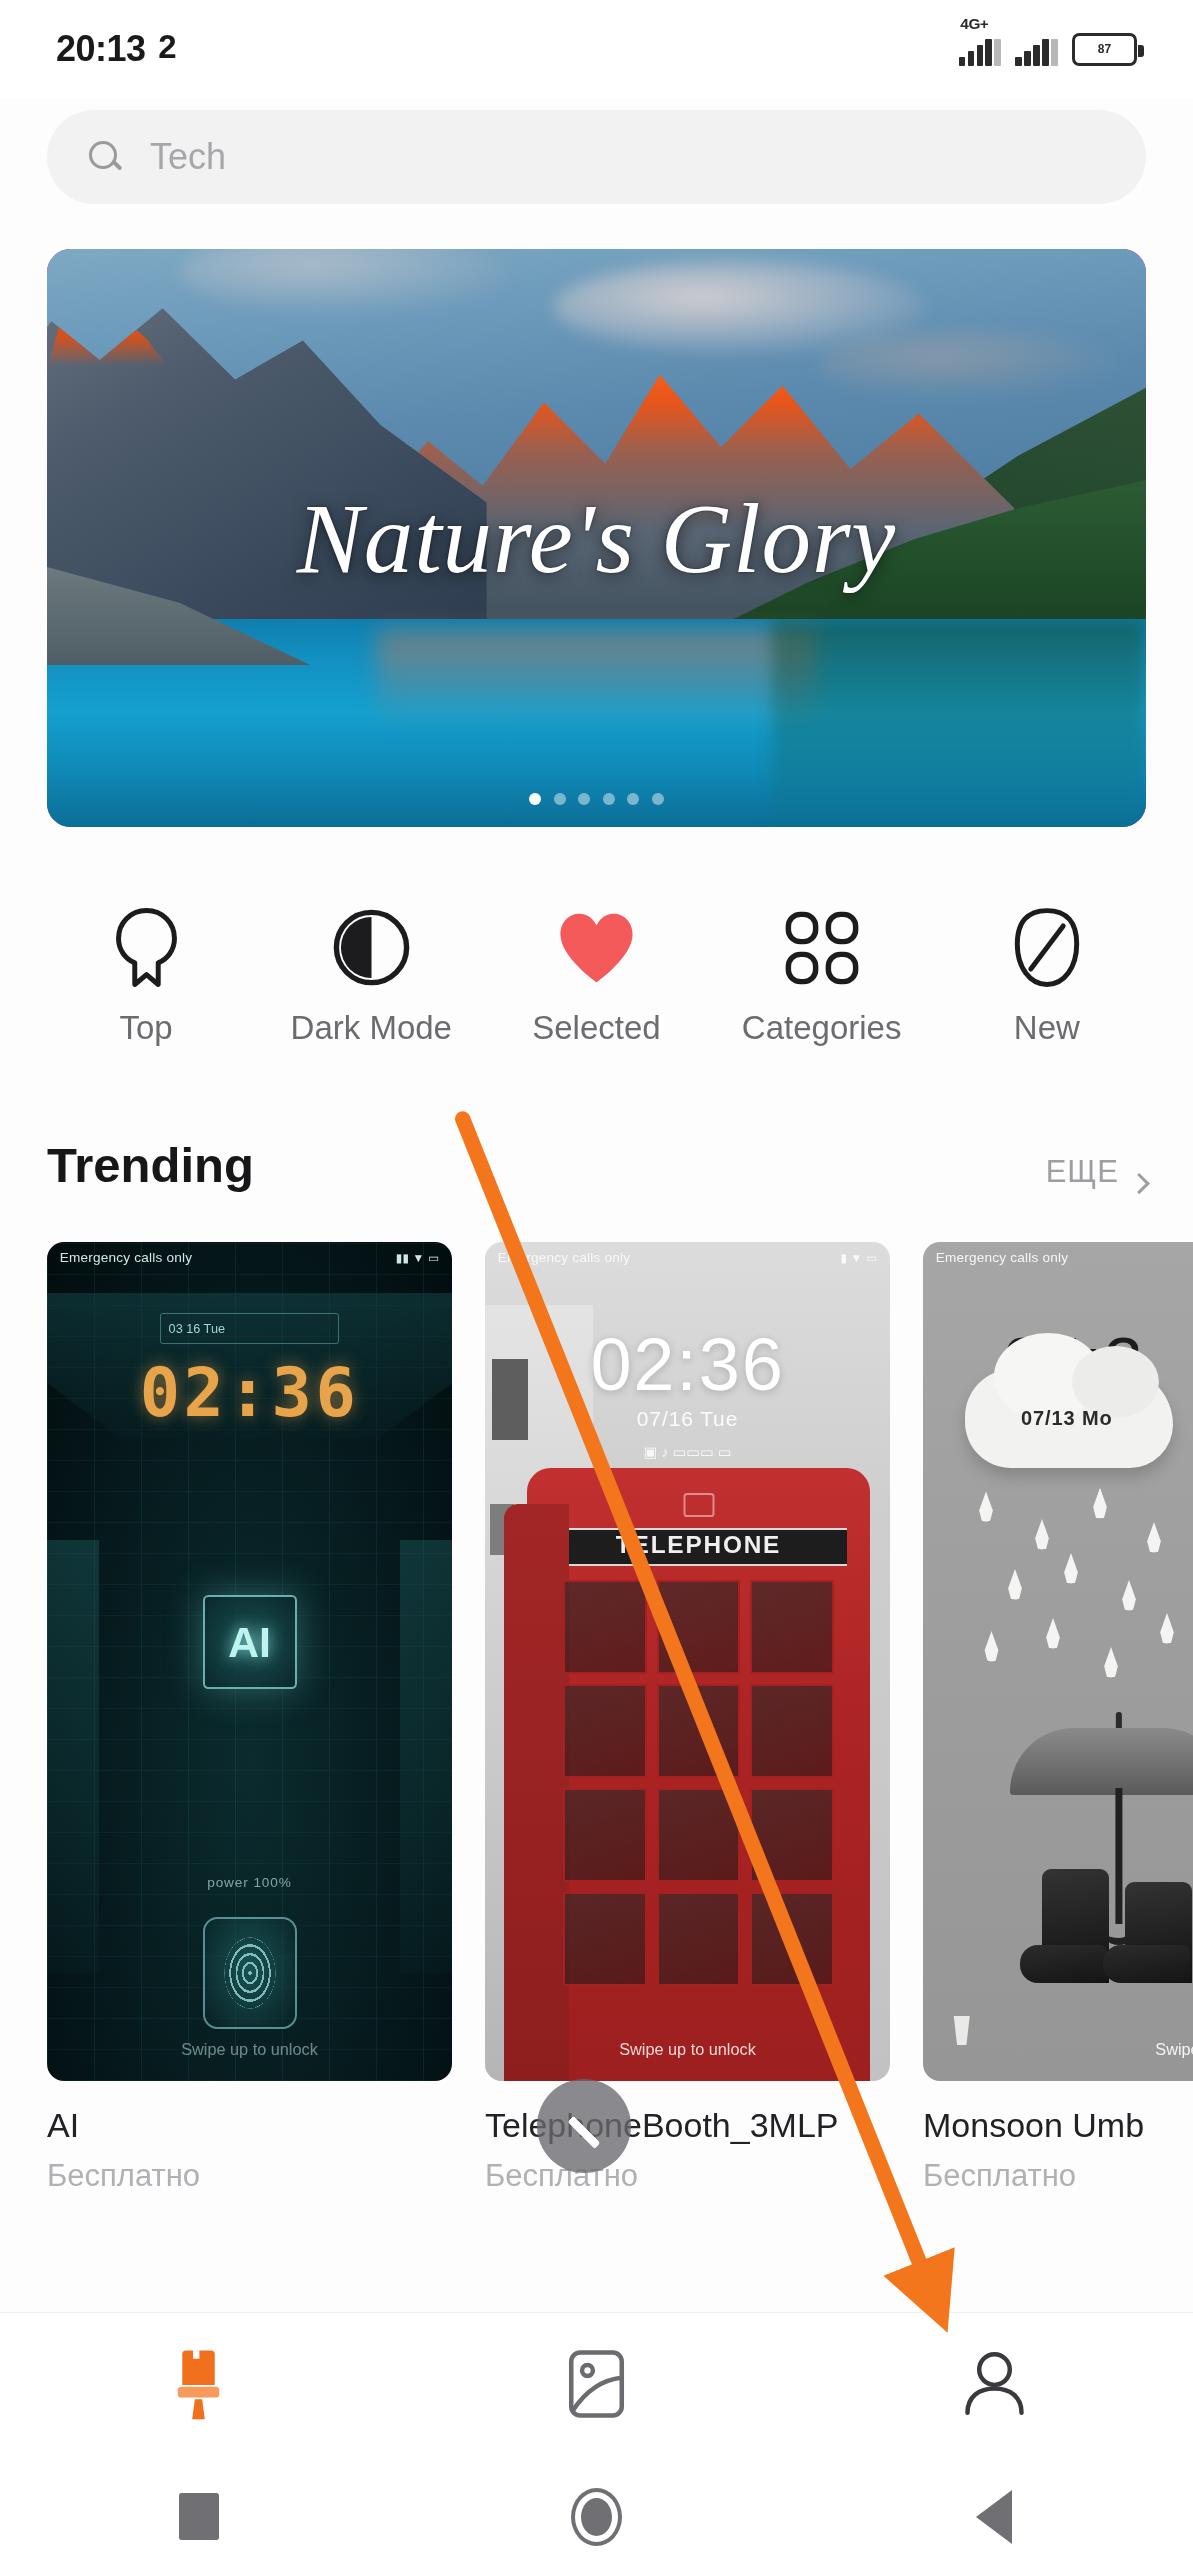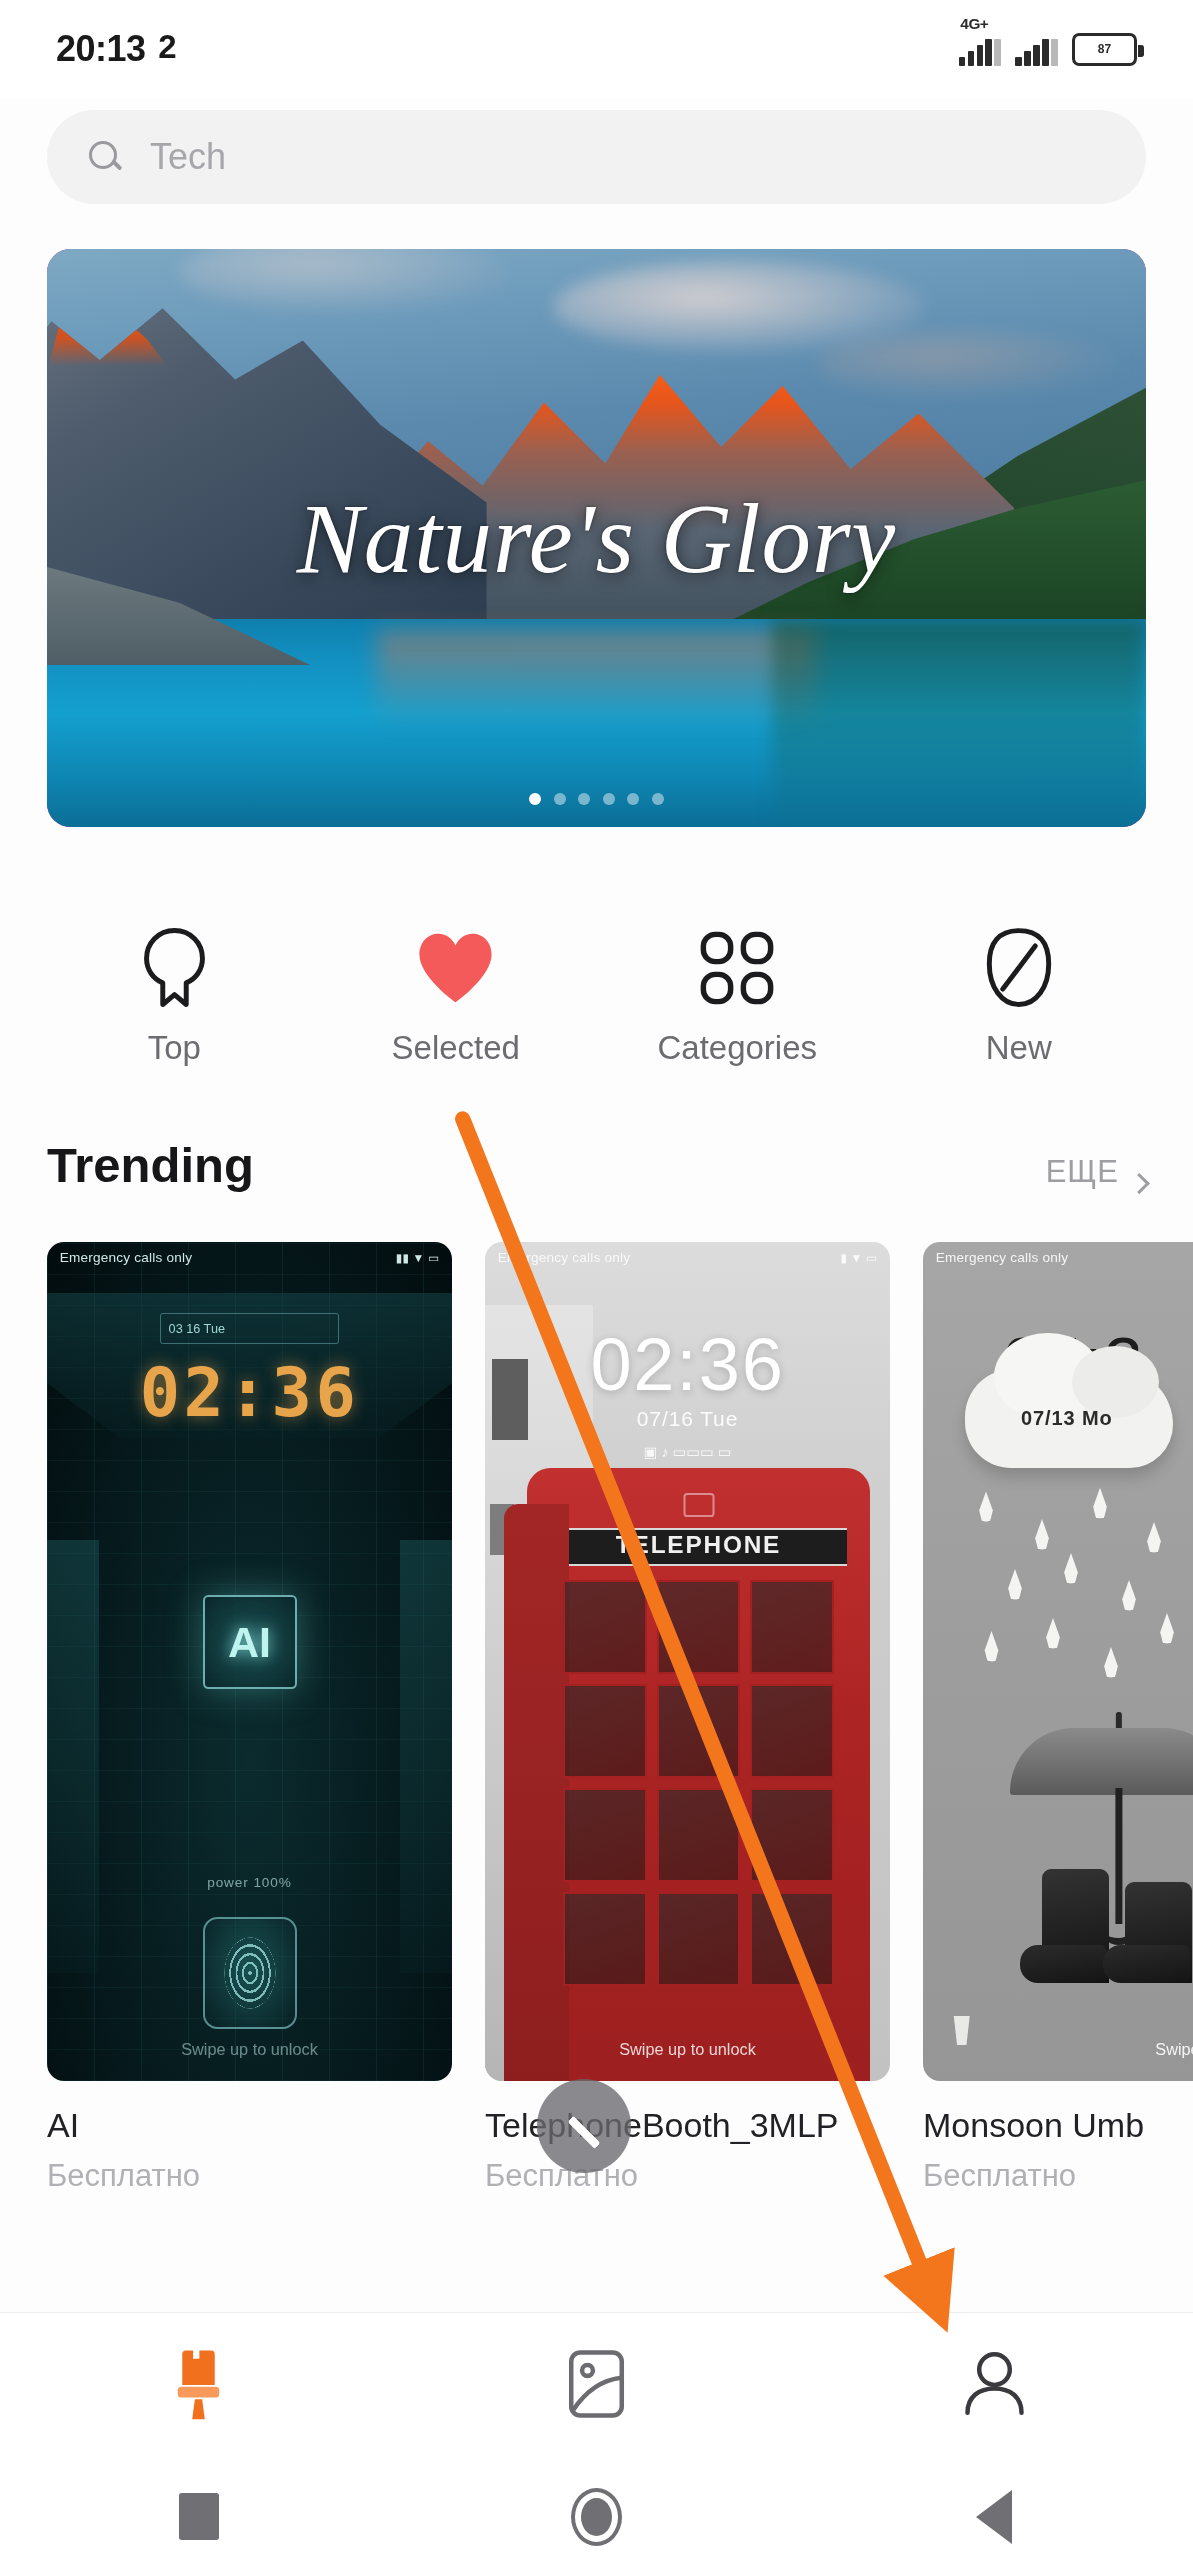--- a/index.html
+++ b/index.html
@@ -162,21 +162,21 @@
   }
   .dots i {
     display: block; width: 11.8px; height: 11.8px; border-radius: 50%;
     background: rgba(255,255,255,.45);
   }
   .dots i.on { background: #ffffff; }
 
   
   .cats {
     position: absolute; top: 886px; left: 0; width: 1193px; height: 181px;
-    display: flex; align-items: flex-end; justify-content: space-around;
+    display: flex; align-items: center; justify-content: space-around;
     padding: 0 40px;
     gap: 13px;
   }
   .cat { width: 181px; display: flex; flex-direction: column; align-items: center; }
   .cat-ico { height: 83px; display: flex; align-items: center; justify-content: center; }
   .cat-label { margin-top: 20px; font-size: 33px; color: #6b6b70; }
 
   
   .sec-head {
     position: absolute; top: 1137px; left: 47px; width: 1099px;
@@ -537,20 +537,29 @@
 
     <div class="cat">
       <div class="cat-ico">
         <svg width="71" height="83" viewBox="0 0 78 92">
           <path d="M39 5 C57 5 70 19 70 36 C70 49 62 59 52 63 L52 87 L39 76 L26 87 L26 63 C16 59 8 49 8 36 C8 19 21 5 39 5 Z" fill="none" stroke="#1c1c1e" stroke-width="5.5" stroke-linejoin="round"></path>
         </svg>
       </div>
       <span class="cat-label">Top</span>
     </div>
 
+    <div class="cat">
+      <div class="cat-ico">
+        <svg width="81" height="81" viewBox="0 0 90 90">
+          <circle cx="45" cy="45" r="39" fill="none" stroke="#1c1c1e" stroke-width="6"></circle>
+          <path d="M45 11 A34 34 0 0 0 45 79 Z" fill="#1c1c1e"></path>
+        </svg>
+      </div>
+      <span class="cat-label">Dark Mode</span>
+    </div>
 
     <div class="cat">
       <div class="cat-ico">
         <svg width="83" height="76" viewBox="0 0 92 84">
           <path d="M46 80 C46 80 6 52 6 27 C6 13 16 4 27 4 C36 4 43 10 46 17 C49 10 56 4 65 4 C76 4 86 13 86 27 C86 52 46 80 46 80 Z" fill="#f45a5a"></path>
         </svg>
       </div>
       <span class="cat-label">Selected</span>
     </div>
 

